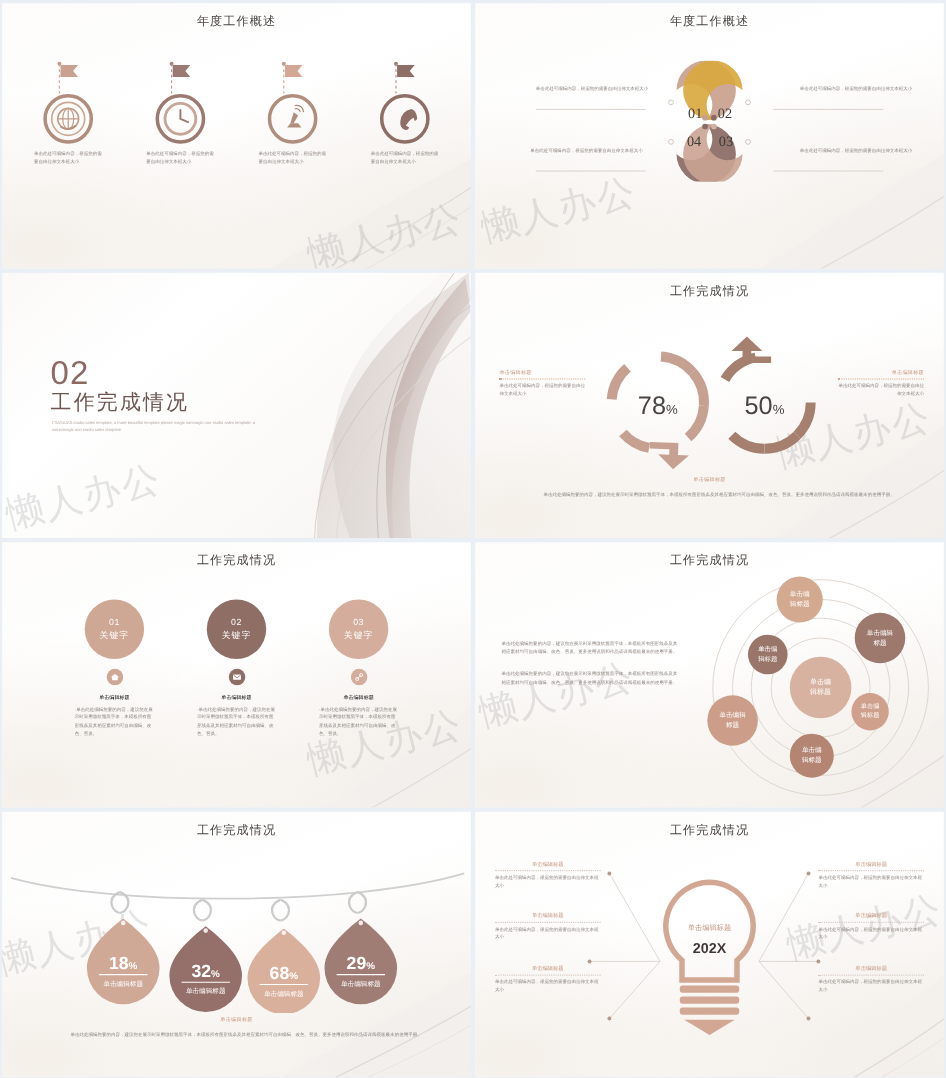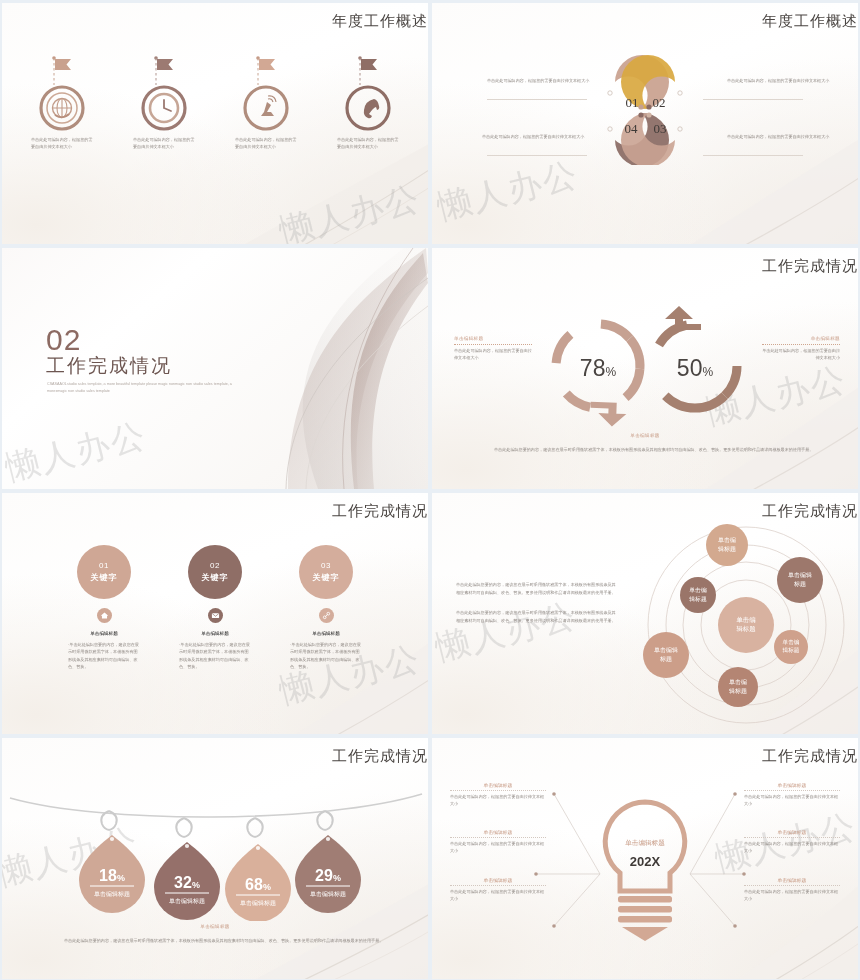--- a/index.html
+++ b/index.html
@@ -26,22 +26,22 @@
   }
   
   .slide.warm{
     background:
       radial-gradient(ellipse at 8% 92%, #f4efe9 0%, rgba(244,239,233,0) 45%),
       radial-gradient(ellipse at 100% 100%, #f1ece6 0%, rgba(241,236,230,0) 55%),
       linear-gradient(160deg,#fdfcfb 0%,#ffffff 40%,#faf7f4 100%);
   }
   .stitle{
     position:absolute;left:0;right:0;top:9px;
-    text-align:right;
-    font-size:15px;color:#4a4542;letter-spacing:1px;
+    text-align:center;
+    font-size:11px;color:#4a4542;letter-spacing:1px;
     font-family:Liberation Mono, monospace;
   }
   .wm{
     position:absolute;
     font-size:34px;color:rgba(170,170,170,.30);
     font-family:"Liberation Serif",serif;
     pointer-events:none;user-select:none;
     transform:rotate(-14deg);
     letter-spacing:2px;
   }
@@ -75,21 +75,21 @@
   .s4-bottomcap{position:absolute;left:0;right:0;top:185px;text-align:center;}
   .s4-bottom{position:absolute;left:62px;right:40px;top:198px;font-size:4.1px;line-height:1.75;color:#8d8681;}
   .pctbig{font-size:23px;fill:#4a4542;}
 
   
   .s5-row{position:absolute;top:52px;left:50px;right:50px;display:flex;justify-content:space-between;}
   .s5-col{width:104px;display:flex;flex-direction:column;align-items:center;}
   .s5-circ{width:54px;height:54px;border-radius:50%;display:flex;flex-direction:column;
            align-items:center;justify-content:center;color:#fff;}
   .s5-n{font-size:8px;letter-spacing:.5px;}
-  .s5-k{font-size:8px;font-weight:bold;margin-top:2px;letter-spacing:1px;}
+  .s5-k{font-size:8px;font-weight:normal;margin-top:2px;letter-spacing:1px;}
   .s5-badge{width:15px;height:15px;border-radius:50%;margin-top:9px;display:flex;align-items:center;justify-content:center;}
   .s5-cap{margin-top:8px;font-size:4.6px;}
   .s5-body{margin-top:5px;width:72px;font-size:4.1px;line-height:1.8;color:#8d8681;}
 
   
   .s6-text{position:absolute;left:24px;top:88px;width:160px;}
   .s6-p{font-size:4.1px;line-height:1.85;color:#8d8681;margin-bottom:13px;}
 
   
   .s7-cap{position:absolute;left:0;right:0;top:186px;text-align:center;}

